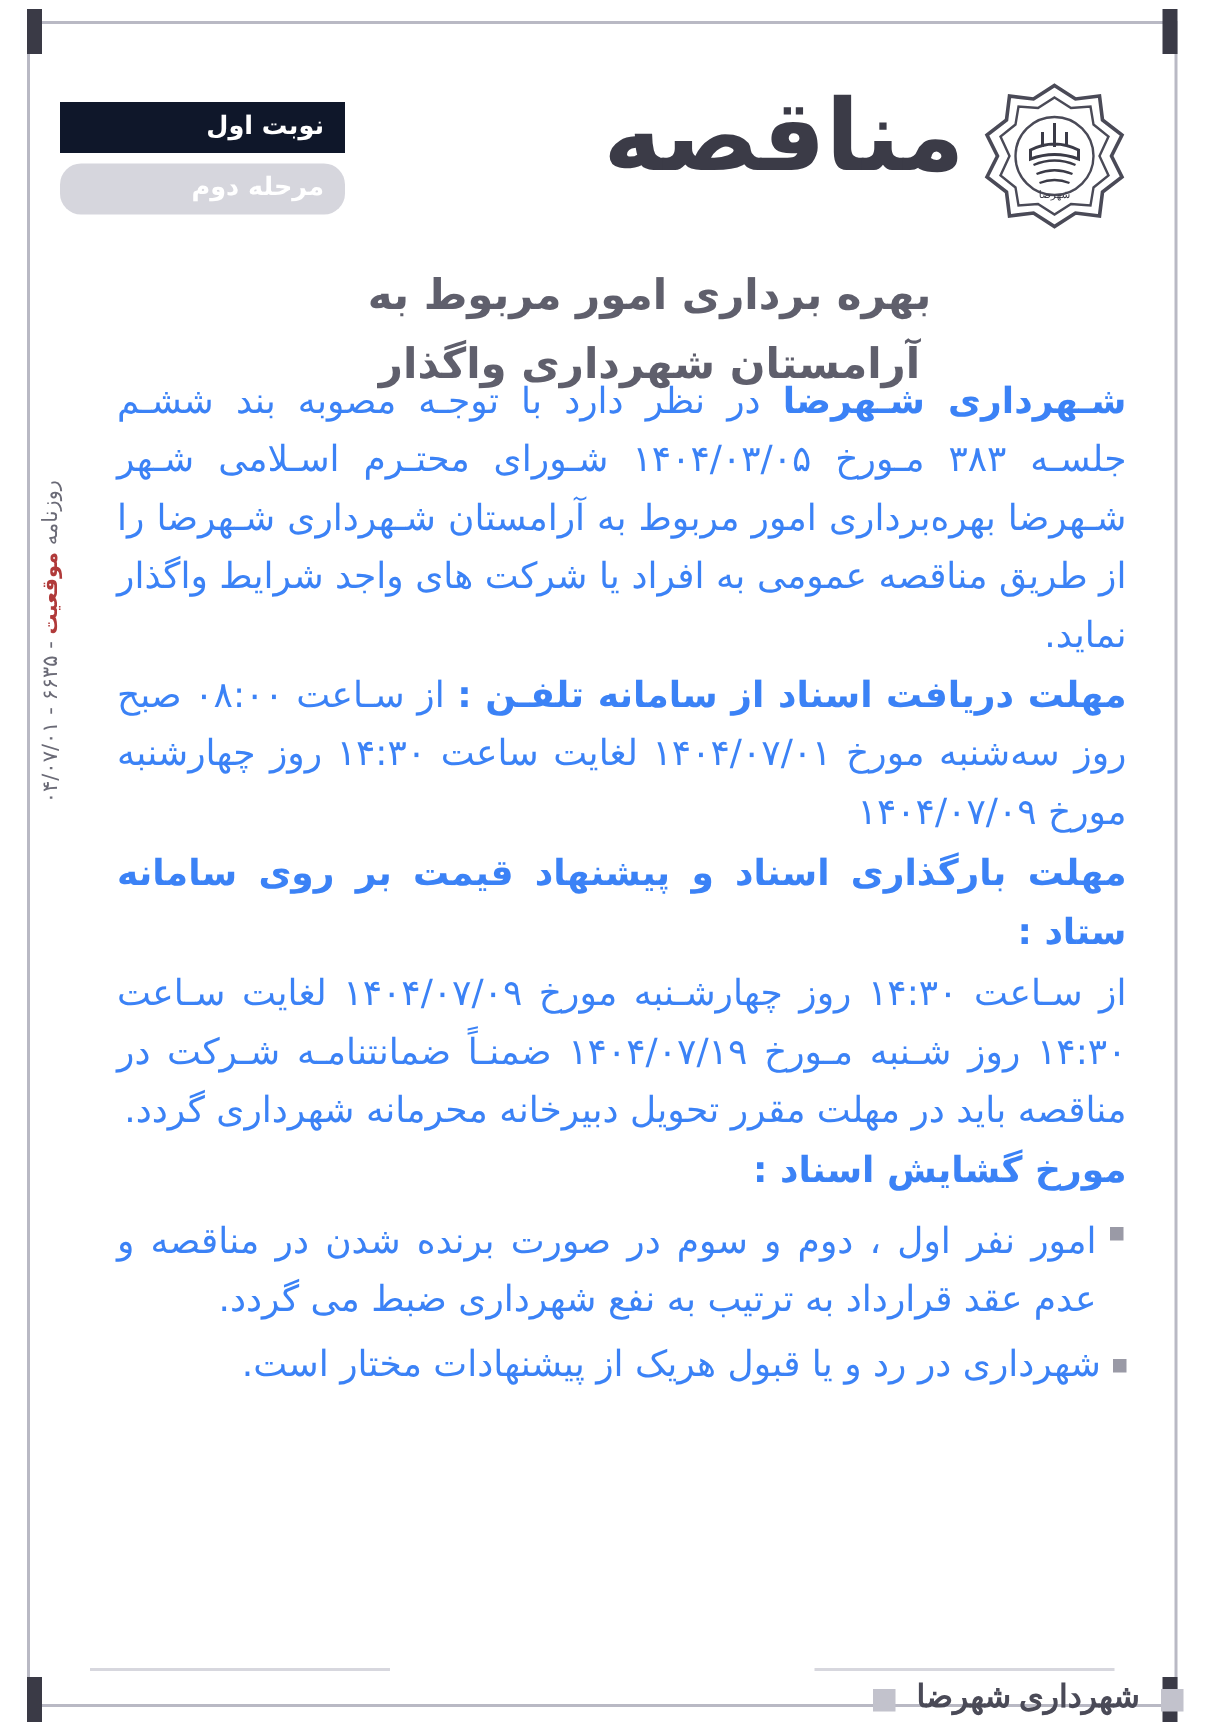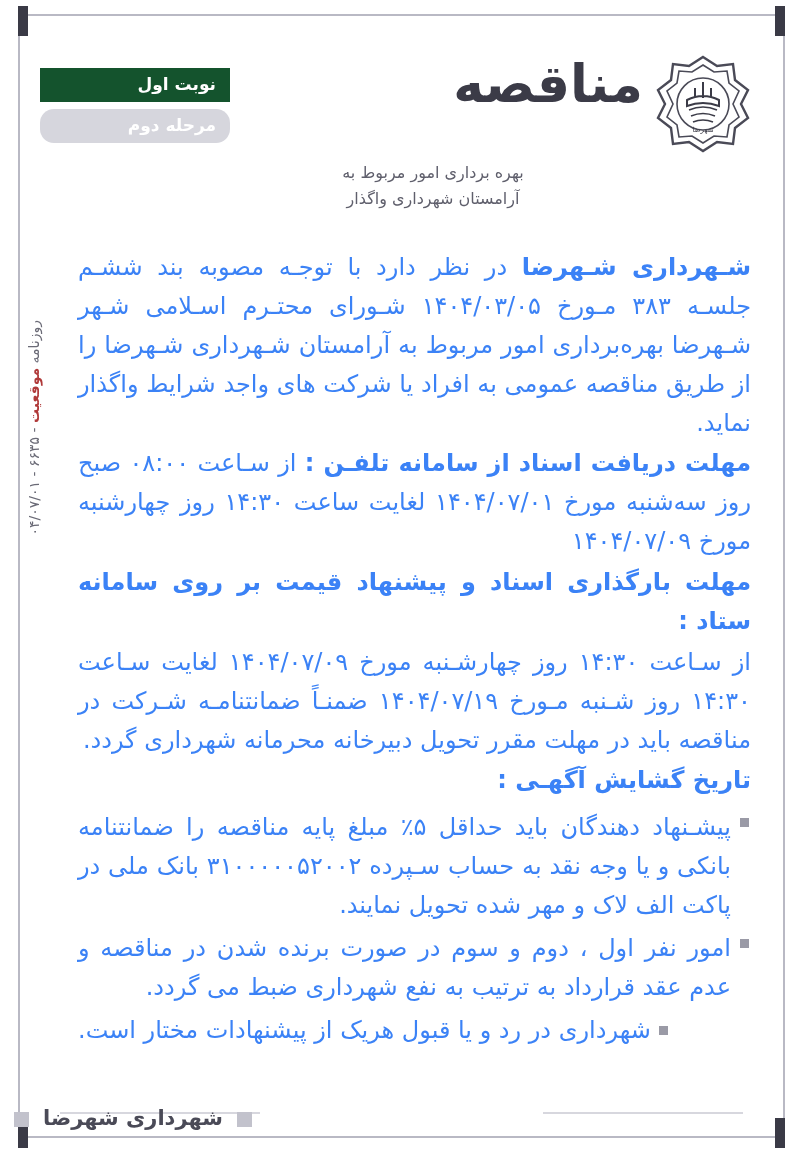--- a/index.html
+++ b/index.html
@@ -51,47 +51,47 @@
     right: 10px;
     top: 24px;
     width: 100px;
     height: 100px;
     text-align: center;
   }
   .title-main {
     position: absolute;
     right: 120px;
     top: 28px;
-    font-size: 52px;
+    font-size: 66px;
     font-weight: bold;
     color: #3b3b47;
     letter-spacing: -1px;
     line-height: 1;
   }
   .subtitle {
     position: absolute;
     right: 120px;
-    top: 130px;
+    top: 144px;
     width: 420px;
     text-align: center;
-    font-size: 16px;
-    font-weight: normal;
+    font-size: 28px;
+    font-weight: bold;
     color: #5f5f6c;
     line-height: 1.65;
   }
   .badges {
     position: absolute;
     left: 0px;
     top: 38px;
     width: 190px;
     text-align: left;
   }
   .badge {
     display: block;
-    background: #14532d;
+    background: #0f172a;
     color: #ffffff;
     font-size: 17px;
     font-weight: bold;
     padding: 6px 14px 8px 14px;
     margin-bottom: 7px;
     text-align: right;
   }
   .badge.b2 { background: #d6d6dd; border-radius: 14px; }
 
   
@@ -133,21 +133,21 @@
   ul.bullets li::before {
     content: "";
     position: absolute;
     right: 2px;
     top: 10px;
     width: 9px;
     height: 9px;
     background: #9a9aa6;
   }
   ul.bullets li.center {
-    text-align: left;
+    text-align: right;
     padding-right: 0;
   }
   ul.bullets li.center::before {
     position: static;
     display: inline-block;
     margin-left: 8px;
     vertical-align: middle;
   }
 
   
@@ -166,22 +166,23 @@
   .side-note .redname {
     color: #b03a3a;
     font-weight: bold;
   }
 
   
   .footer {
     position: absolute;
     left: 0;
     right: 0;
-    bottom: 24px;
-    text-align: left;
+    bottom: 10px;
+    text-align: right;
+    font-family: Liberation Serif, serif;
   }
   .footer-inner {
     display: inline-block;
     font-size: 21px;
     font-weight: bold;
     color: #4a4a57;
   }
   .fsq {
     display: inline-block;
     width: 15px;
@@ -238,24 +239,23 @@
   <div class="body">
 
     <p class="lead"><span class="bold">شـهرداری شـهرضا</span><span> در نظر دارد با توجـه مصوبه بند ششـم جلسـه ۳۸۳ مـورخ ۱۴۰۴/۰۳/۰۵ شـورای محتـرم اسـلامی شـهر شـهرضا بهره‌برداری امور مربوط به آرامستان شـهرداری شـهرضا را از طریق مناقصه عمومی به افراد یا شرکت های واجد شرایط واگذار نماید.</span></p>
 
 
     <p class="sec"><span class="heading">مهلت دریافت اسناد از سامانه تلفـن :</span><span> از سـاعت ۰۸:۰۰ صبح روز سه‌شنبه مورخ ۱۴۰۴/۰۷/۰۱ لغایت ساعت ۱۴:۳۰ روز چهارشنبه مورخ ۱۴۰۴/۰۷/۰۹</span></p>
 
     <p class="sec"><span class="heading">مهلت بارگذاری اسناد و پیشنهاد قیمت بر روی سامانه ستاد :</span></p>
     <p>از سـاعت ۱۴:۳۰ روز چهارشـنبه مورخ ۱۴۰۴/۰۷/۰۹ لغایت سـاعت ۱۴:۳۰ روز شـنبه مـورخ ۱۴۰۴/۰۷/۱۹ ضمنـاً ضمانتنامـه شـرکت در مناقصه باید در مهلت مقرر تحویل دبیرخانه محرمانه شهرداری گردد.</p>
 
-    <p class="sec"><span class="heading">تاریخ گشایش آگهـی :</span></p>
+    <p class="sec"><span class="heading">مورخ گشایش اسناد :</span></p>
 
     <ul class="bullets">
-      <li>پیشـنهاد دهندگان باید حداقل ۵٪ مبلغ پایه مناقصه را ضمانتنامه بانکی و یا وجه نقد به حساب سـپرده ۳۱۰۰۰۰۰۵۲۰۰۲ بانک ملی در پاکت الف لاک و مهر شده تحویل نمایند.</li>
       <li>امور نفر اول ، دوم و سوم در صورت برنده شدن در مناقصه و عدم عقد قرارداد به ترتیب به نفع شهرداری ضبط می گردد.</li>
       <li class="center">شهرداری در رد و یا قبول هریک از پیشنهادات مختار است.</li>
     </ul>
   </div>
 
   <div class="side-note"><span>روزنامه </span><span class="redname">موقعیت</span><span> - ۶۶۳۵ - ۰۴/۰۷/۰۱</span></div>
 
   <div class="footer-rule left"></div>
   <div class="footer-rule right"></div>
   <div class="footer">

